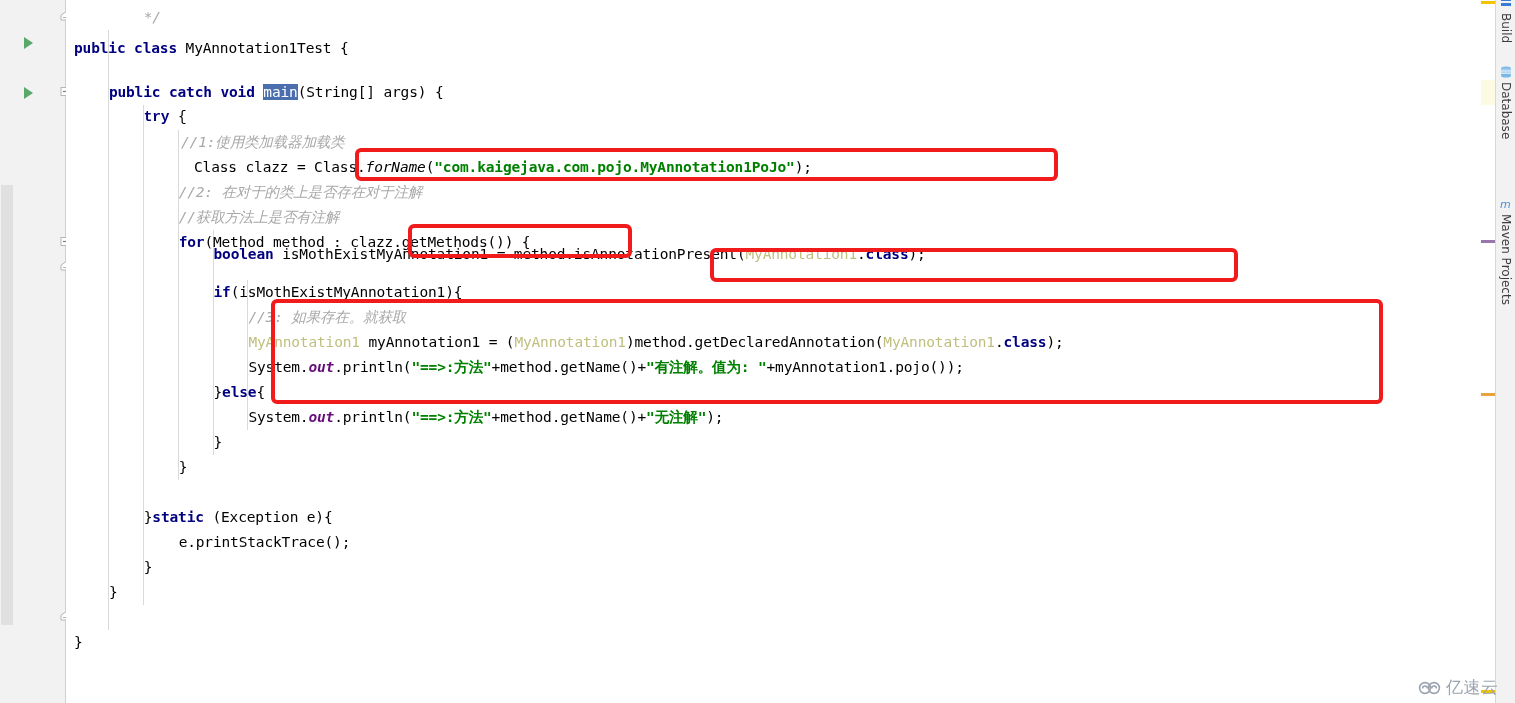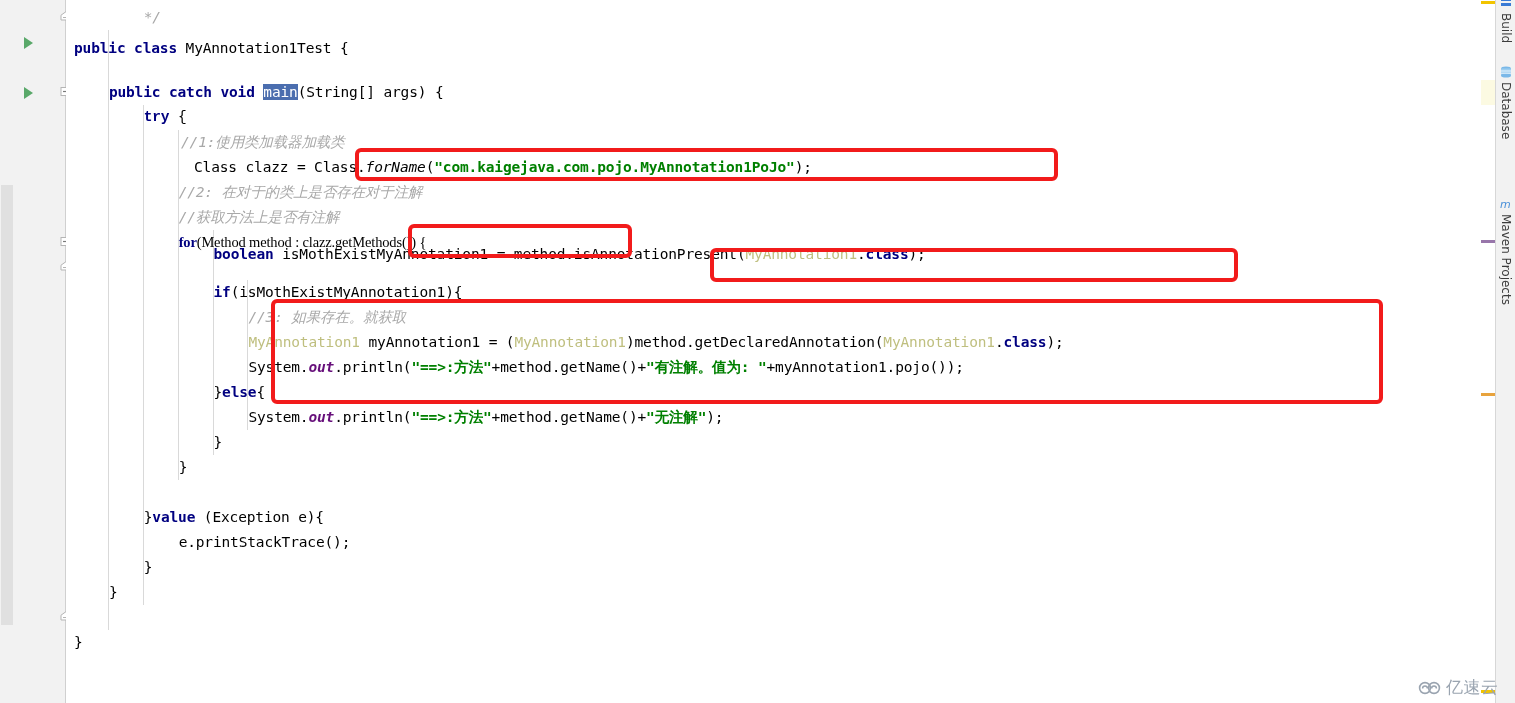--- a/index.html
+++ b/index.html
@@ -277,32 +277,32 @@
     <div id="code-lines">
         <div class="code-line" style="top: 5px; left: 77.76px;"><span class="cmt">*/</span></div>
         <div class="code-line" style="top: 36px; left: 8px; text-align: center;"><span class="kw">public class </span><span class="id">MyAnnotation1Test {</span></div>
         <div class="code-line" style="top: 55px; left: 8px;"></div>
         <div class="code-line" style="top: 80px; left: 42.88px;"><span class="kw">public catch void </span><span class="sel">main</span><span class="id">(String[] args) {</span></div>
         <div class="code-line" style="top: 105px; left: 77.76px; font-family: Liberation Mono, monospace;"><span class="kw">try</span><span class="id"> {</span></div>
         <div class="code-line" style="top: 130px; left: 115px;"><span class="cmt">//1:使用类加载器加载类</span></div>
         <div class="code-line" style="top: 155px; left: 128px;"><span class="id">Class clazz = Class.</span><span class="stat">forName</span><span class="id">(</span><span class="str">"com.kaigejava.com.pojo.MyAnnotation1PoJo"</span><span class="id">);</span></div>
         <div class="code-line" style="top: 180px; left: 112.64px; text-align: right;"><span class="cmt">//2: 在对于的类上是否存在对于注解</span></div>
         <div class="code-line" style="top: 205px; left: 112.64px;"><span class="cmt">//获取方法上是否有注解</span></div>
-        <div class="code-line" style="top: 230px; left: 112.64px; font-family: Liberation Serif, serif;"><span class="kw">for</span><span class="id">(Method method : clazz.getMethods()) {</span></div>
+        <div class="code-line" style="top: 230px; left: 112.64px;"><span class="kw">for</span><span class="id">(Method method : clazz.getMethods()) {</span></div>
         <div class="code-line" style="top: 242px; left: 147.52px;"><span class="kw">boolean</span><span class="id"> isMothExistMyAnnotation1 = method.isAnnotationPresent(</span><span class="annot">MyAnnotation1</span><span class="id">.</span><span class="kw">class</span><span class="id">);</span></div>
         <div class="code-line" style="top: 280px; left: 147.52px;"><span class="kw">if</span><span class="id">(isMothExistMyAnnotation1){</span></div>
         <div class="code-line" style="top: 305px; left: 182.4px;"><span class="cmt">//3: 如果存在。就获取</span></div>
         <div class="code-line" style="top: 330px; left: 182.4px;"><span class="annot">MyAnnotation1</span><span class="id"> myAnnotation1 = (</span><span class="annot">MyAnnotation1</span><span class="id">)method.getDeclaredAnnotation(</span><span class="annot">MyAnnotation1</span><span class="id">.</span><span class="kw">class</span><span class="id">);</span></div>
         <div class="code-line" style="top: 355px; left: 182.4px;"><span class="id">System.</span><span class="field">out</span><span class="id">.println(</span><span class="str">"==&gt;:方法"</span><span class="id">+method.getName()+</span><span class="str">"有注解。值为: "</span><span class="id">+myAnnotation1.pojo());</span></div>
         <div class="code-line" style="top: 380px; left: 147.52px;"><span class="id">}</span><span class="kw">else</span><span class="id">{</span></div>
         <div class="code-line" style="top: 405px; left: 182.4px;"><span class="id">System.</span><span class="field">out</span><span class="id">.println(</span><span class="str">"==&gt;:方法"</span><span class="id">+method.getName()+</span><span class="str">"无注解"</span><span class="id">);</span></div>
         <div class="code-line" style="top: 430px; left: 147.52px;"><span class="id">}</span></div>
         <div class="code-line" style="top: 455px; left: 112.64px;"><span class="id">}</span></div>
         <div class="code-line" style="top: 480px; left: 8px;"></div>
-        <div class="code-line" style="top: 505px; left: 77.76px;"><span class="id">}</span><span class="kw">value</span><span class="id"> (Exception e){</span></div>
+        <div class="code-line" style="top: 505px; left: 77.76px;"><span class="id">}</span><span class="kw">static</span><span class="id"> (Exception e){</span></div>
         <div class="code-line" style="top: 530px; left: 112.64px;"><span class="id">e.printStackTrace();</span></div>
         <div class="code-line" style="top: 555px; left: 77.76px;"><span class="id">}</span></div>
         <div class="code-line" style="top: 580px; left: 42.88px;"><span class="id">}</span></div>
         <div class="code-line" style="top: 605px; left: 8px;"></div>
         <div class="code-line" style="top: 630px; left: 8px;"><span class="id">}</span></div>
         <div class="code-line" style="top: 655px; left: 8px;"></div>
       </div>
   </div>
 
   <div id="redboxes">

